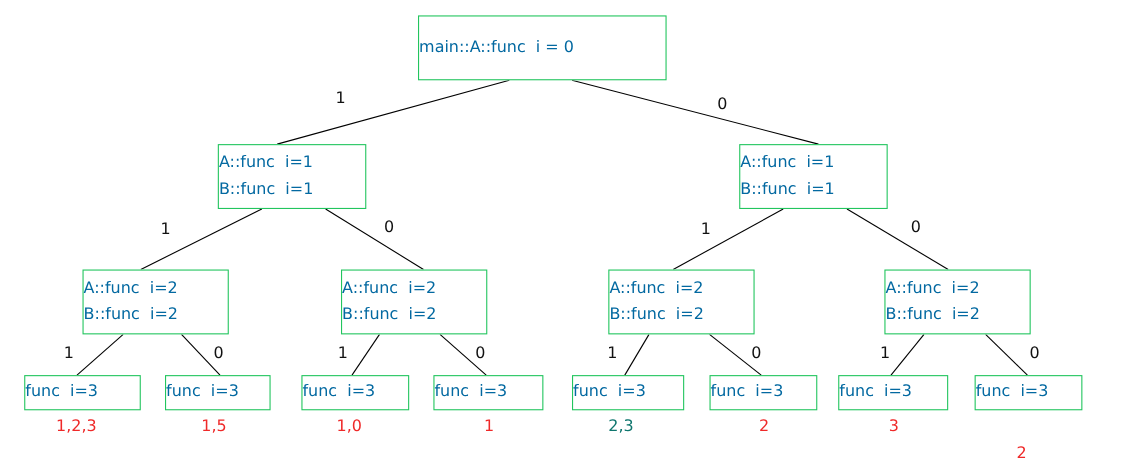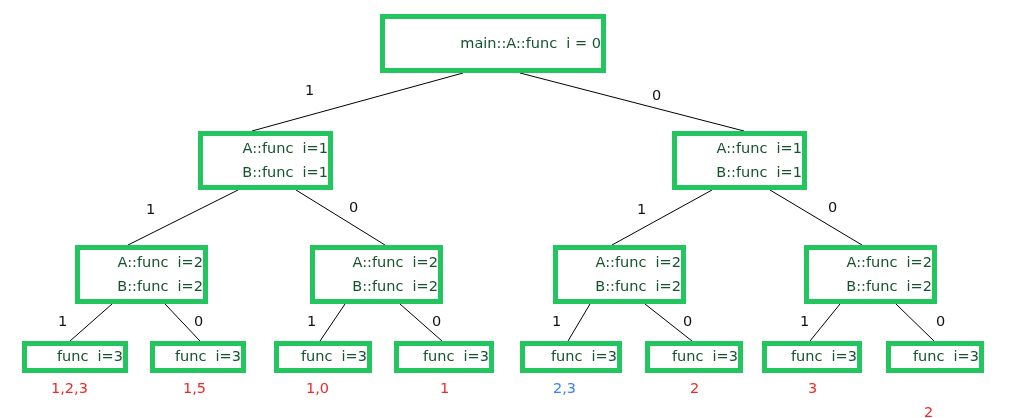--- a/index.html
+++ b/index.html
@@ -19,27 +19,27 @@
     position: absolute;
     left: 0;
     top: 0;
     width: 1025px;
     height: 418px;
     pointer-events: none;
   }
   .node {
     position: absolute;
     box-sizing: border-box;
-    border: 5px solid #22c55e;
+    border: 1px solid #22c55e;
     background: #ffffff;
     display: flex;
     flex-direction: column;
-    align-items: flex-end;
+    align-items: flex-start;
     justify-content: center;
-    color: #14532d;
+    color: #0369a1;
     font-size: 14.5px;
     line-height: 1.65;
     white-space: pre;
   }
   .node .ln {
     display: block;
   }
   .edge-label {
     position: absolute;
     color: #111111;
@@ -109,19 +109,19 @@
       <span class="edge-label" style="left: 552px; top: 314px;">1</span>
       <span class="edge-label" style="left: 683px; top: 314px;">0</span>
       <span class="edge-label" style="left: 800px; top: 314px;">1</span>
       <span class="edge-label" style="left: 936px; top: 314px;">0</span>
     </div>
   <div id="tags-layer">
       <span class="leaf-tag" style="left: 51px; top: 381px; color: rgb(239, 41, 41);">1,2,3</span>
       <span class="leaf-tag" style="left: 183px; top: 381px; color: rgb(239, 41, 41);">1,5</span>
       <span class="leaf-tag" style="left: 306px; top: 381px; color: rgb(239, 41, 41);">1,0</span>
       <span class="leaf-tag" style="left: 440px; top: 381px; color: rgb(239, 41, 41);">1</span>
-      <span class="leaf-tag" style="left: 553px; top: 381px; color: #3b82f6;">2,3</span>
+      <span class="leaf-tag" style="left: 553px; top: 381px; color: #0f766e;">2,3</span>
       <span class="leaf-tag" style="left: 690px; top: 381px; color: rgb(239, 41, 41);">2</span>
       <span class="leaf-tag" style="left: 808px; top: 381px; color: rgb(239, 41, 41);">3</span>
       <span class="leaf-tag" style="left: 924px; top: 405px; color: rgb(239, 41, 41);">2</span>
     </div>
 
 </div>
 
 </body></html>

